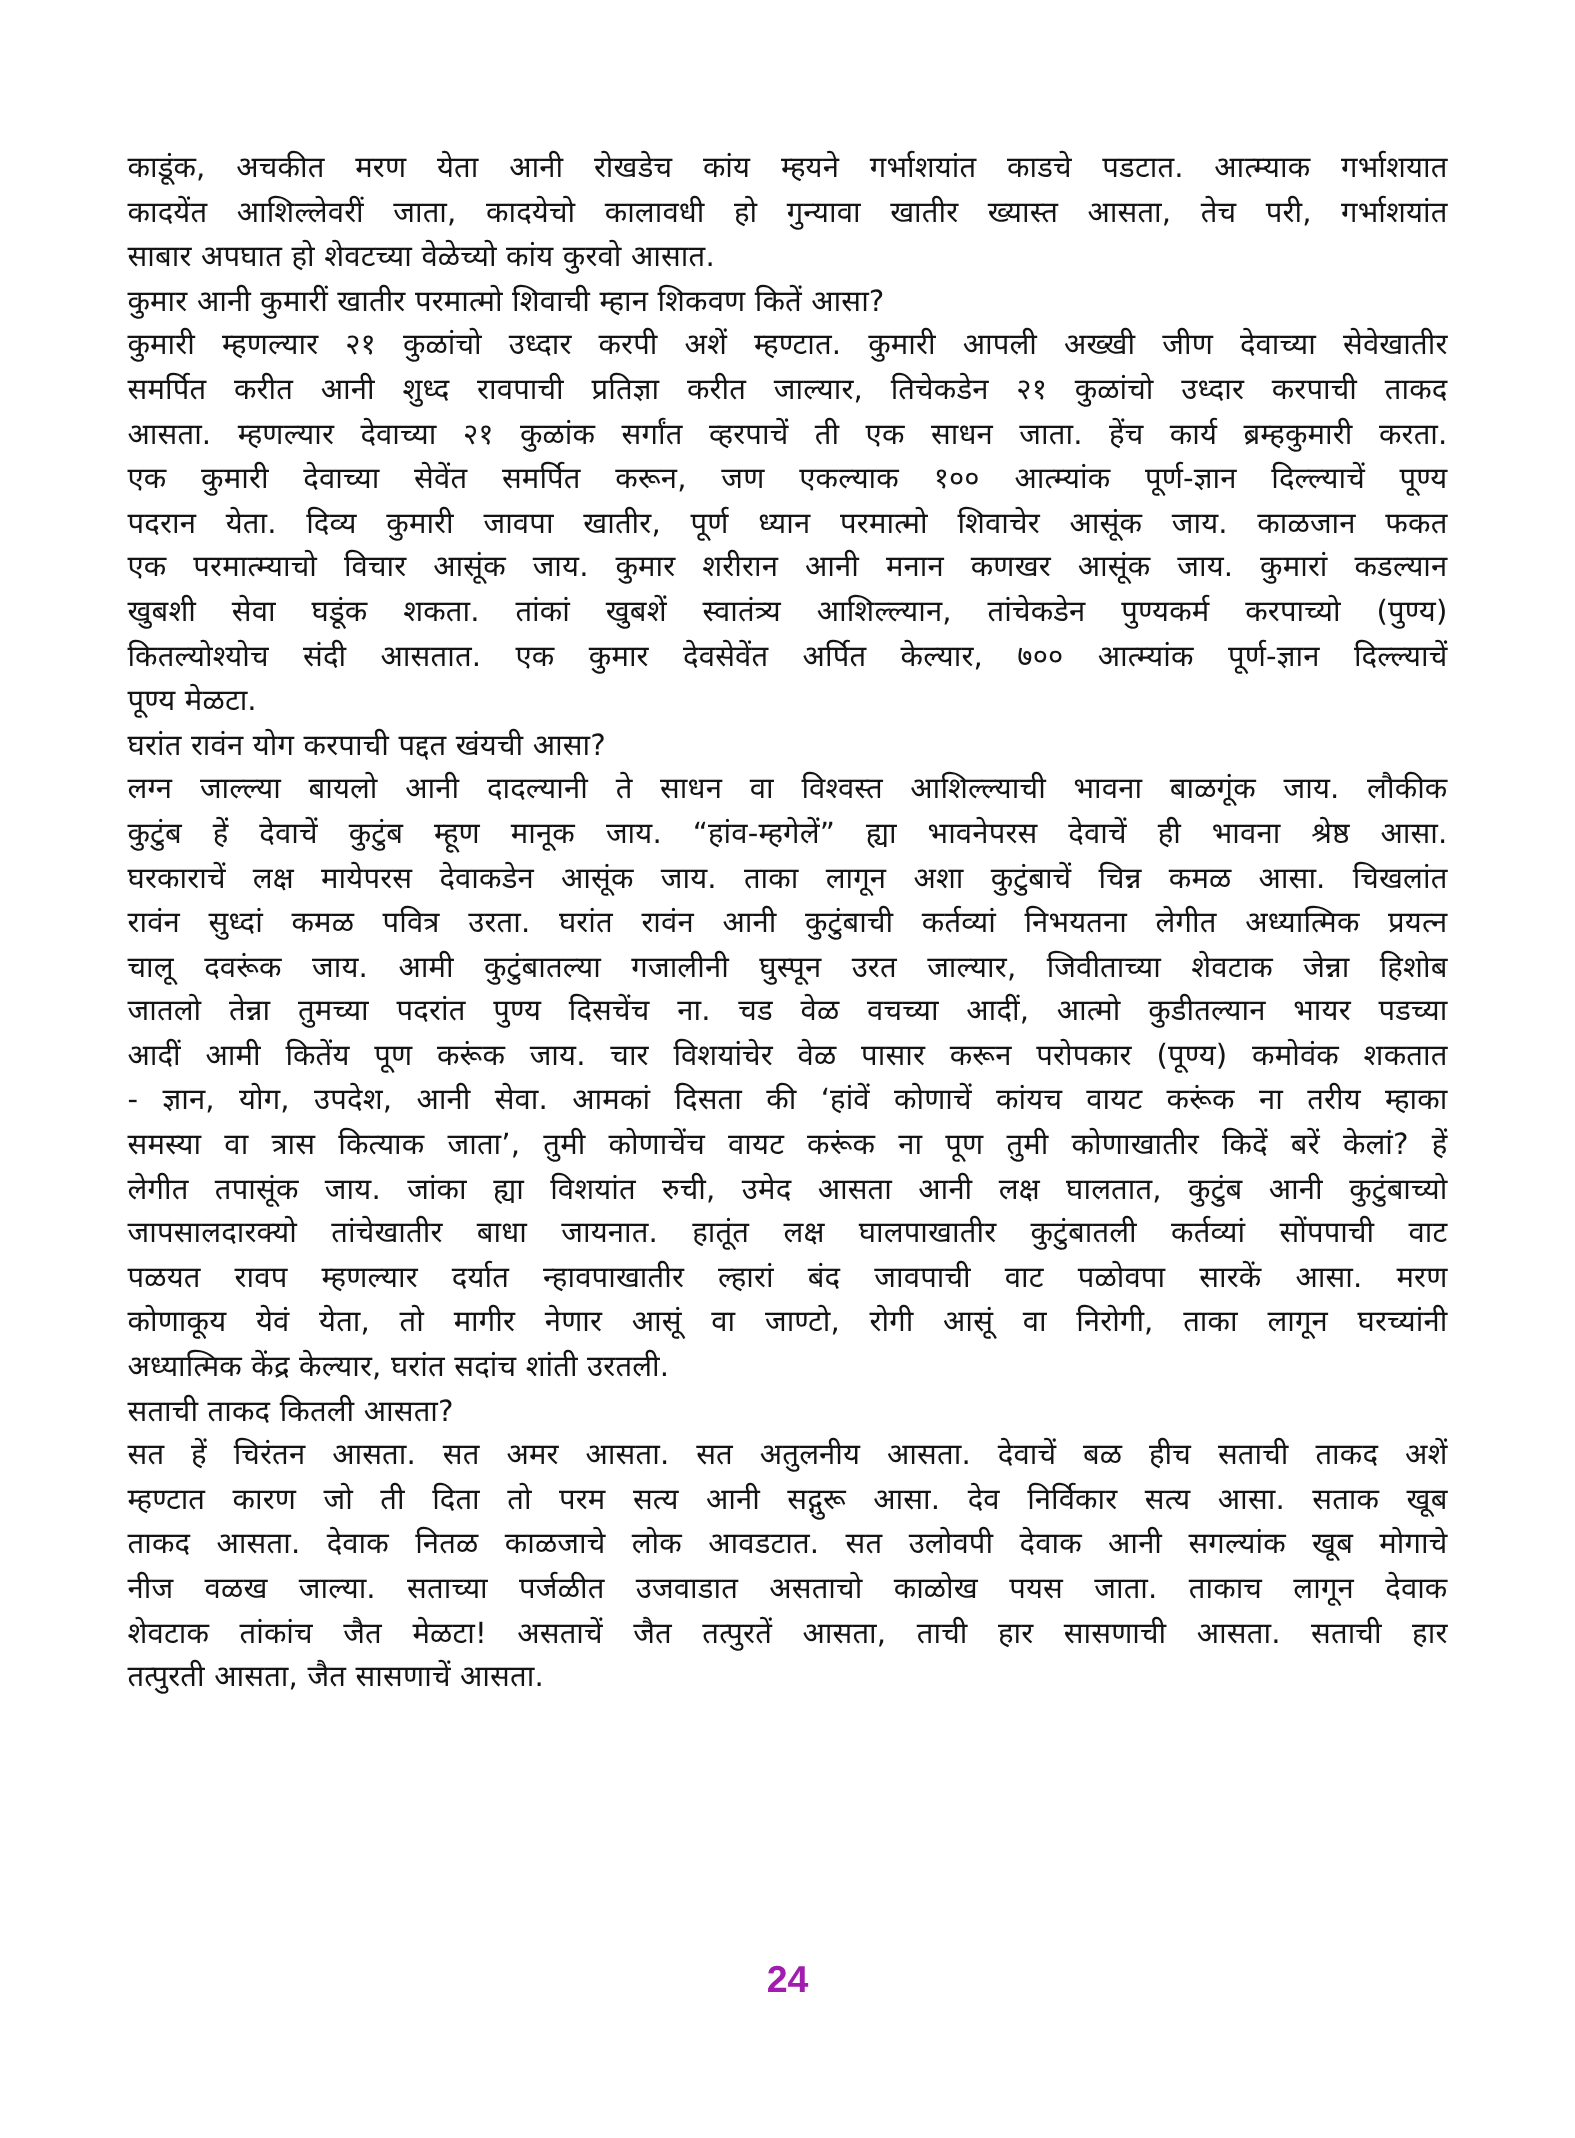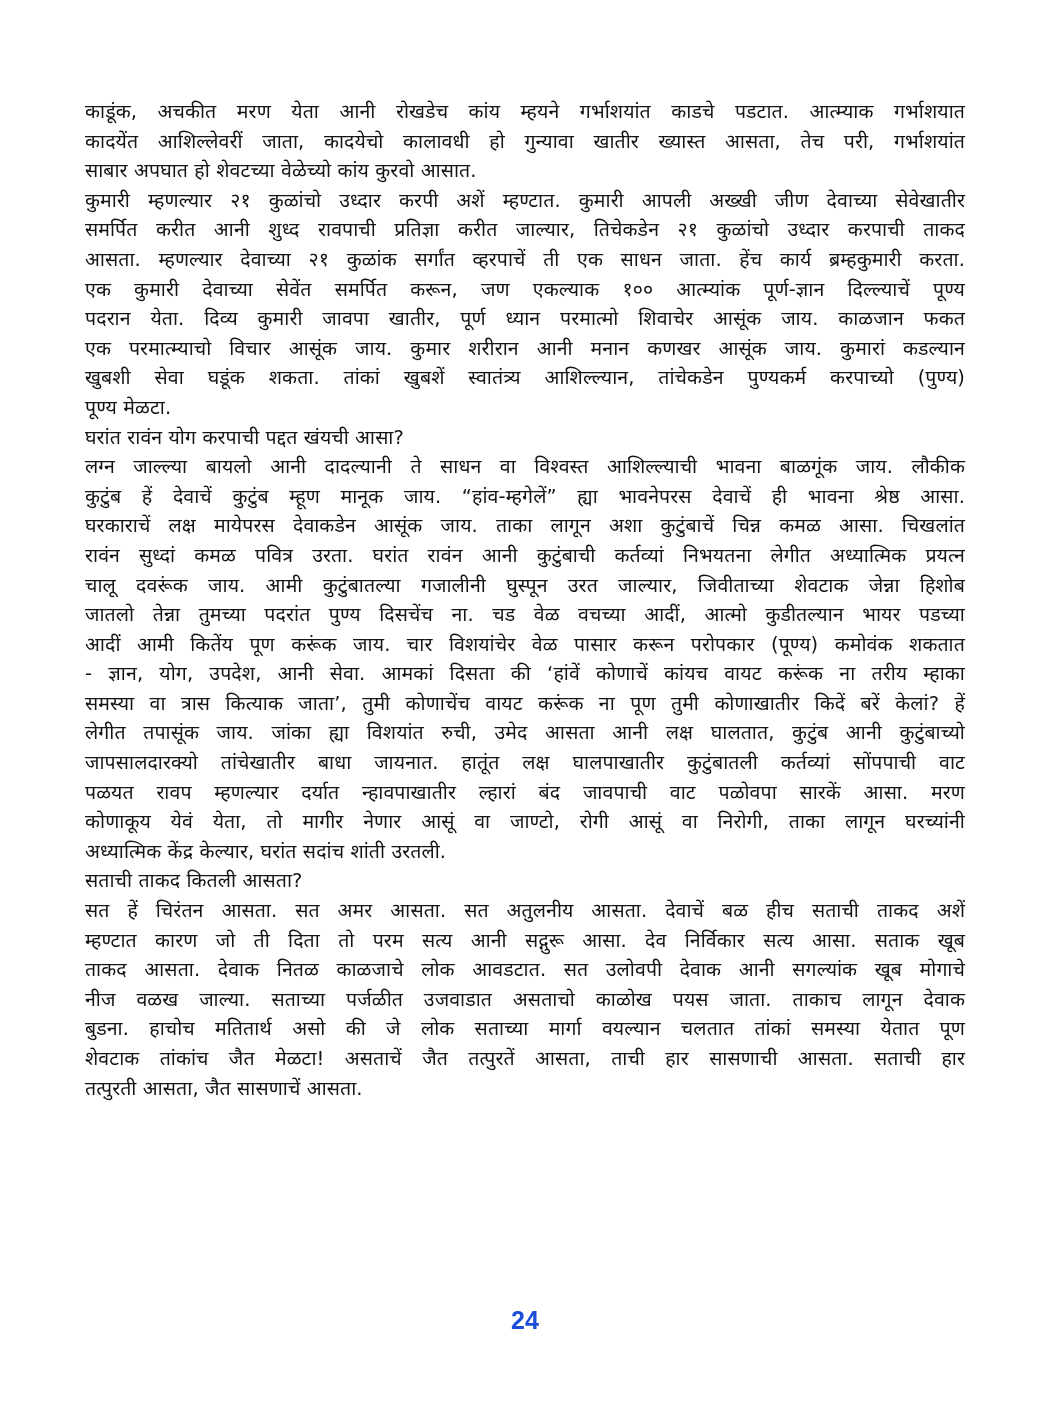--- a/index.html
+++ b/index.html
@@ -36,39 +36,41 @@
     text-align-last: justify;
   }
   .page-number {
     position: absolute;
     left: 85px;
     width: 880px;
     top: 1306px;
     text-align: center;
     font-size: 25px;
     font-weight: bold;
-    color: #1d4ed8;
+    color: #a21caf;
     font-family: "Liberation Sans", "DejaVu Sans", sans-serif;
   }
 </style>
 </head>
 <body>
 
 <div class="page">
   <div class="page-body">
       <div class="line fill">काडूंक, अचकीत मरण येता आनी रोखडेच कांय म्हयने गर्भाशयांत काडचे पडटात. आत्म्याक गर्भाशयात</div>
       <div class="line fill">कादयेंत आशिल्लेवरीं जाता, कादयेचो कालावधी हो गुन्यावा खातीर ख्यास्त आसता, तेच परी, गर्भाशयांत</div>
       <div class="line">साबार अपघात हो शेवटच्या वेळेच्यो कांय कुरवो आसात.</div>
+      <div class="line">कुमार आनी कुमारीं खातीर परमात्मो शिवाची म्हान शिकवण कितें आसा?</div>
       <div class="line fill">कुमारी म्हणल्यार २१ कुळांचो उध्दार करपी अशें म्हण्टात. कुमारी आपली अख्खी जीण देवाच्या सेवेखातीर</div>
       <div class="line fill">समर्पित करीत आनी शुध्द रावपाची प्रतिज्ञा करीत जाल्यार, तिचेकडेन २१ कुळांचो उध्दार करपाची ताकद</div>
       <div class="line fill">आसता. म्हणल्यार देवाच्या २१ कुळांक सर्गांत व्हरपाचें ती एक साधन जाता. हेंच कार्य ब्रम्हकुमारी करता.</div>
       <div class="line fill">एक कुमारी देवाच्या सेवेंत समर्पित करून, जण एकल्याक १०० आत्म्यांक पूर्ण-ज्ञान दिल्ल्याचें पूण्य</div>
       <div class="line fill">पदरान येता. दिव्य कुमारी जावपा खातीर, पूर्ण ध्यान परमात्मो शिवाचेर आसूंक जाय. काळजान फकत</div>
       <div class="line fill">एक परमात्म्याचो विचार आसूंक जाय. कुमार शरीरान आनी मनान कणखर आसूंक जाय. कुमारां कडल्यान</div>
       <div class="line fill">खुबशी सेवा घडूंक शकता. तांकां खुबशें स्वातंत्र्य आशिल्ल्यान, तांचेकडेन पुण्यकर्म करपाच्यो (पुण्य)</div>
+      <div class="line fill">कितल्योश्योच संदी आसतात. एक कुमार देवसेवेंत अर्पित केल्यार, ७०० आत्म्यांक पूर्ण-ज्ञान दिल्ल्याचें</div>
       <div class="line">पूण्य मेळटा.</div>
       <div class="line">घरांत रावंन योग करपाची पद्दत खंयची आसा?</div>
       <div class="line fill">लग्न जाल्ल्या बायलो आनी दादल्यानी ते साधन वा विश्वस्त आशिल्ल्याची भावना बाळगूंक जाय. लौकीक</div>
       <div class="line fill">कुटुंब हें देवाचें कुटुंब म्हूण मानूक जाय. “हांव-म्हगेलें”  ह्या भावनेपरस देवाचें ही भावना श्रेष्ठ आसा.</div>
       <div class="line fill">घरकाराचें लक्ष मायेपरस देवाकडेन आसूंक जाय. ताका लागून अशा कुटुंबाचें चिन्न कमळ आसा. चिखलांत</div>
       <div class="line fill">रावंन सुध्दां कमळ पवित्र उरता. घरांत रावंन आनी कुटुंबाची कर्तव्यां निभयतना लेगीत अध्यात्मिक प्रयत्न</div>
       <div class="line fill">चालू दवरूंक जाय. आमी कुटुंबातल्या गजालीनी घुस्पून उरत जाल्यार, जिवीताच्या शेवटाक जेन्ना हिशोब</div>
       <div class="line fill">जातलो तेन्ना तुमच्या पदरांत पुण्य दिसचेंच ना. चड वेळ वचच्या आदीं, आत्मो कुडीतल्यान भायर पडच्या</div>
       <div class="line fill">आदीं आमी कितेंय पूण करूंक जाय. चार विशयांचेर वेळ पासार करून परोपकार (पूण्य) कमोवंक शकतात</div>
       <div class="line fill">-  ज्ञान, योग, उपदेश, आनी सेवा. आमकां दिसता की ‘हांवें कोणाचें कांयच वायट करूंक ना तरीय म्हाका</div>
@@ -76,18 +78,17 @@
       <div class="line fill">लेगीत तपासूंक जाय. जांका ह्या विशयांत रुची, उमेद आसता आनी लक्ष घालतात, कुटुंब आनी कुटुंबाच्यो</div>
       <div class="line fill">जापसालदारक्यो तांचेखातीर बाधा जायनात. हातूंत लक्ष घालपाखातीर कुटुंबातली कर्तव्यां सोंपपाची वाट</div>
       <div class="line fill">पळयत रावप म्हणल्यार दर्यात न्हावपाखातीर ल्हारां बंद जावपाची वाट पळोवपा सारकें आसा. मरण</div>
       <div class="line fill">कोणाकूय येवं येता, तो मागीर नेणार आसूं वा जाण्टो, रोगी आसूं वा निरोगी, ताका लागून घरच्यांनी</div>
       <div class="line">अध्यात्मिक केंद्र केल्यार, घरांत सदांच शांती उरतली.</div>
       <div class="line">सताची ताकद कितली आसता?</div>
       <div class="line fill">सत हें चिरंतन आसता. सत अमर आसता. सत अतुलनीय आसता. देवाचें बळ हीच सताची ताकद अशें</div>
       <div class="line fill">म्हण्टात कारण जो ती दिता तो परम सत्य आनी सद्गुरू आसा. देव निर्विकार सत्य आसा. सताक खूब</div>
       <div class="line fill">ताकद आसता. देवाक नितळ काळजाचे लोक आवडटात. सत उलोवपी देवाक आनी सगल्यांक खूब मोगाचे</div>
       <div class="line fill">नीज वळख जाल्या. सताच्या पर्जळीत उजवाडात असताचो काळोख पयस जाता. ताकाच लागून देवाक</div>
-      <div class="line fill">बुडना. हाचोच मतितार्थ असो की जे लोक सताच्या मार्गा वयल्यान चलतात तांकां समस्या येतात पूण</div>
       <div class="line fill">शेवटाक तांकांच जैत मेळटा! असताचें जैत तत्पुरतें आसता, ताची हार सासणाची आसता. सताची हार</div>
       <div class="line">तत्पुरती आसता, जैत सासणाचें आसता.</div>
     </div>
   <div class="page-number">24</div>
 </div>
 
 </body></html>

